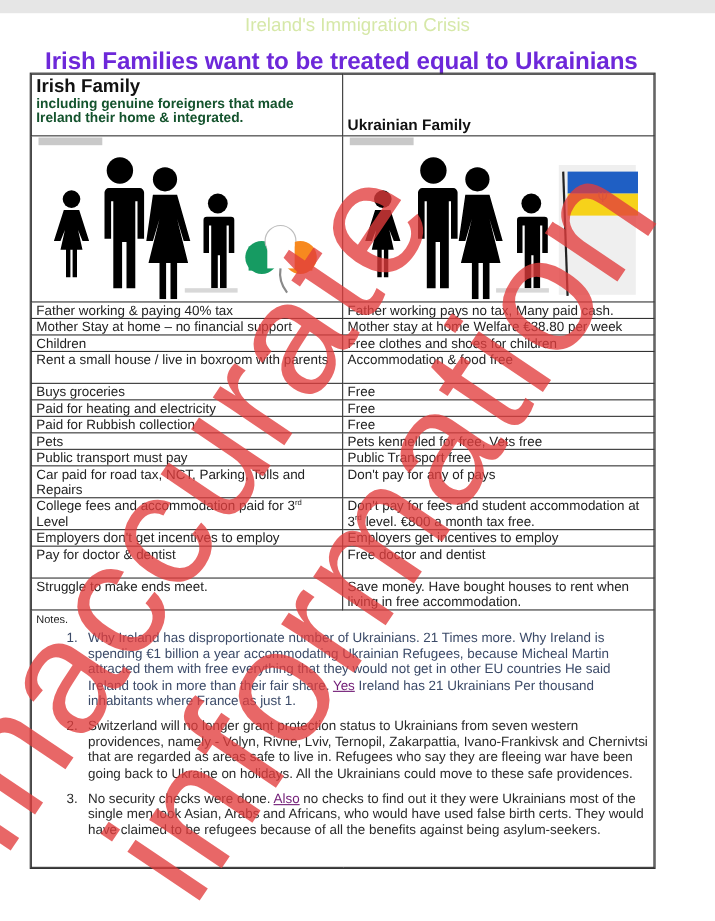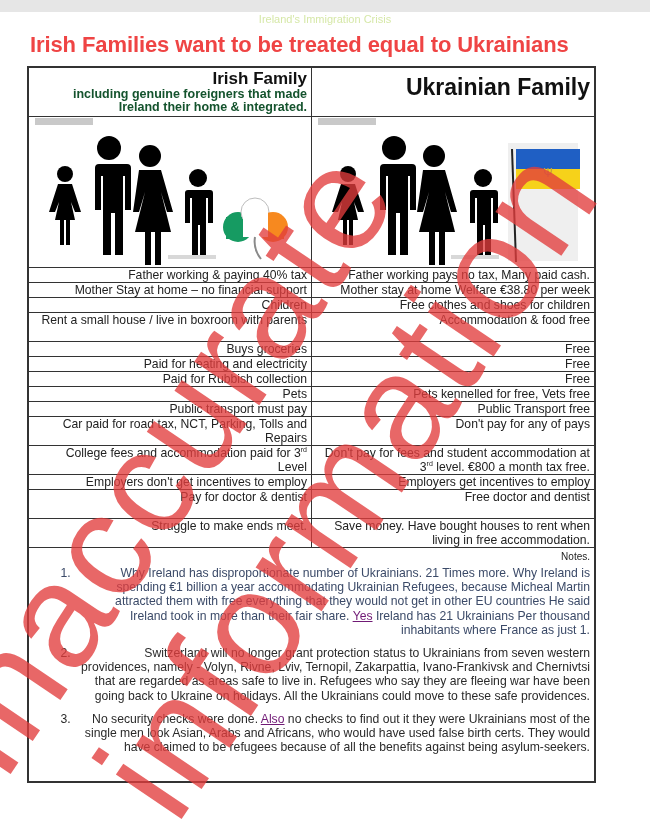--- a/index.html
+++ b/index.html
@@ -5,41 +5,40 @@
     html, body { margin: 0; padding: 0; }
     body {
       width: 650px; height: 837px; overflow: hidden; position: relative;
       background: #ffffff;
       font-family: "Liberation Sans", sans-serif;
       color: #1a1a1a;
     }
     .topbar { position: absolute; left: 0; top: 0; width: 650px; height: 12px; background: #e6e6e6; }
     .subtitle {
       position: absolute; left: 0; top: 13px; width: 650px; text-align: center;
-      font-size: 11px; color: #d6e8a8; letter-spacing: 0;
+      font-size: 17px; color: #d6e8a8; letter-spacing: 0;
     }
     .title {
-      position: absolute; left: 27px; top: 29px; margin: 3px;
-      font-size: 22px; font-weight: bold; color: #ef4444; white-space: nowrap;
+      position: absolute; left: 27px; top: 29px; margin: 14px;
+      font-size: 22px; font-weight: bold; color: #6d28d9; white-space: nowrap;
       letter-spacing: -0.1px;
     }
     .doc {
       position: absolute; left: 27px; top: 66px; width: 567px;
       border: 1px solid #333;
-      text-align: right;
     }
     table.cmp { width: 100%; border-collapse: collapse; table-layout: fixed; }
     table.cmp td {
       border: 1px solid #333; padding: 0 4px; vertical-align: top;
       font-size: 12.2px; line-height: 14px; color: #222;
     }
     table.cmp td.col-left { width: 274px; }
     .h-left-title { font-size: 17px; font-weight: bold; line-height: 19px; display:block; padding-top: 1px; color:#111; }
     .h-left-sub { font-size: 12.5px; font-weight: bold; line-height: 13px; display:block; color:#14532d; padding-bottom: 2px; }
-    .h-right-title { font-size: 23px; font-weight: bold; line-height: 19px; display:block; padding-top: 10px; color:#111; }
+    .h-right-title { font-size: 14px; font-weight: bold; line-height: 19px; display:block; padding-top: 10px; color:#111;margin-top:26px; }
     td.img-cell { height: 150px; padding: 2px 4px; position: relative; }
     .img-box { position: relative; width: 100%; height: 148px; }
     .wm-label { position: absolute; left: 2px; top: 1px; width: 58px; height: 7px; background: #c9c9c9; }
     .wm-bottom { position: absolute; left: 135px; bottom: 6px; width: 48px; height: 4px; background: #d8d8d8; }
     .row-tall td { height: 28px; }
     .row-bold td { font-weight: bold; }
     .notes-cell { padding: 2px 4px 18px 4px !important; }
     .notes-heading { display: block; font-size: 10px; line-height: 14px; }
     ol.notes { margin: 2px 0 0 0; padding-left: 41px; }
     ol.notes li { font-size: 12.2px; line-height: 14.2px; padding-left: 6px; margin-bottom: 9px; color: #2a2a2a; }

